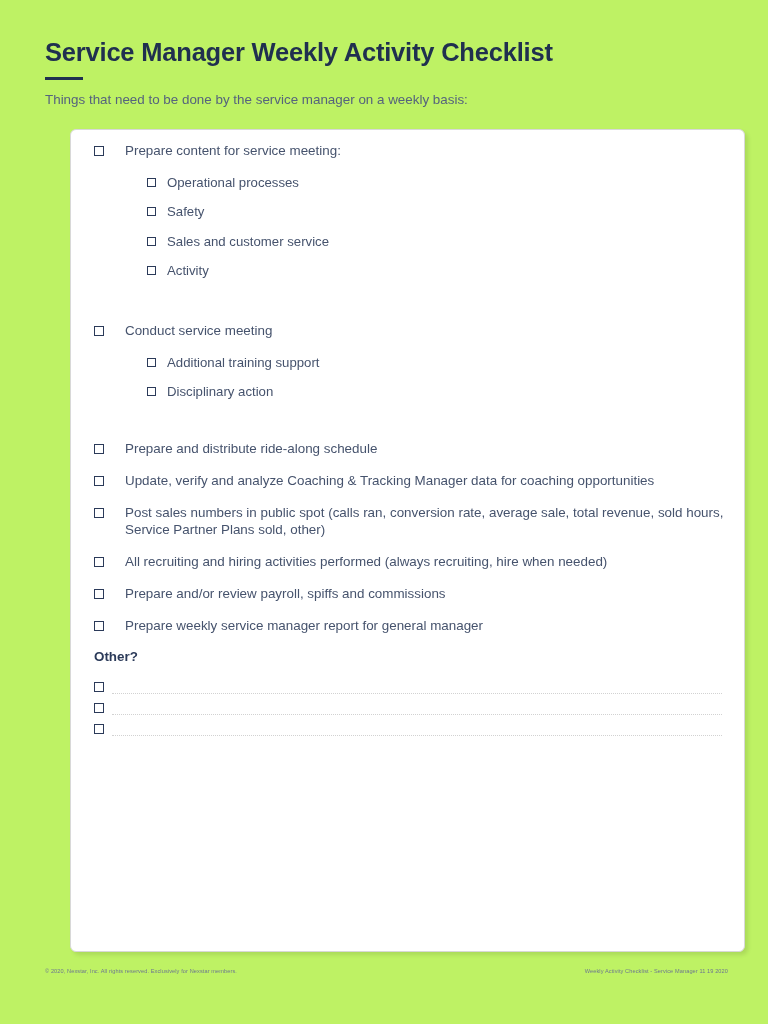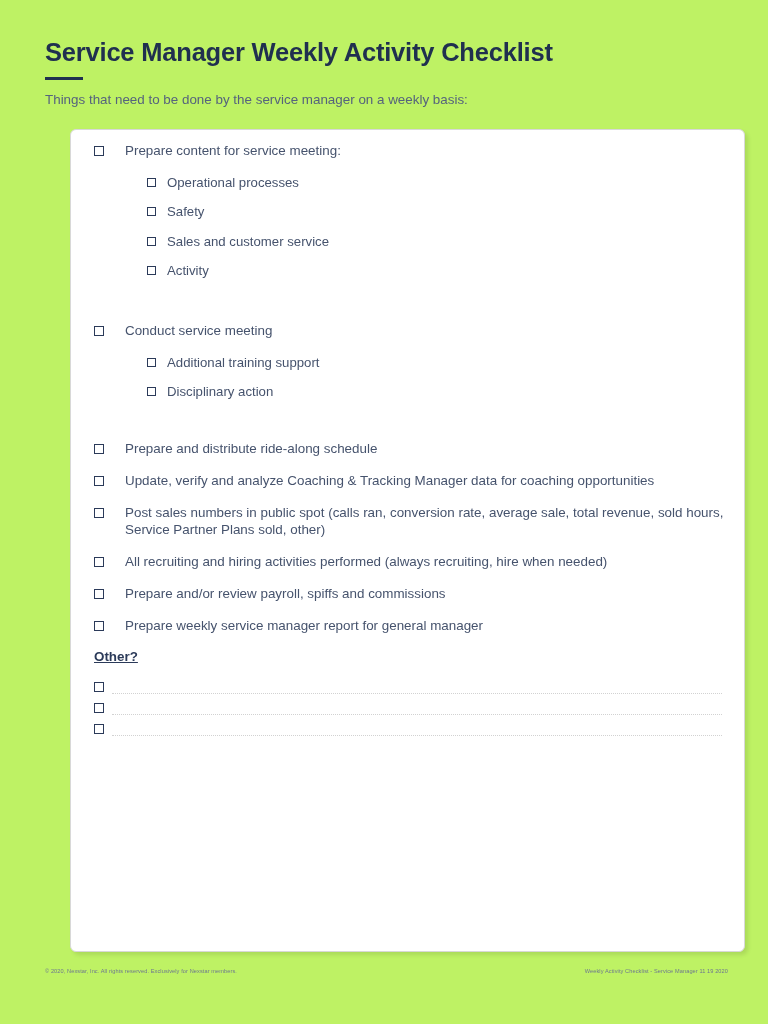--- a/index.html
+++ b/index.html
@@ -126,21 +126,20 @@
   .gap-mid { height: 27px; }
 
   
   .other-title {
     font-size: 13.4px;
     font-weight: bold;
     color: #2b3a59;
     margin-left: 9px;
     margin-top: 2px;
     margin-bottom: 11px;
-    text-decoration: underline;
   }
   .blank-row {
     display: flex;
     align-items: flex-end;
     height: 21px;
   }
   .blank-row .cb {
     margin-left: 9px;
     margin-top: 0;
     margin-bottom: 4px;

